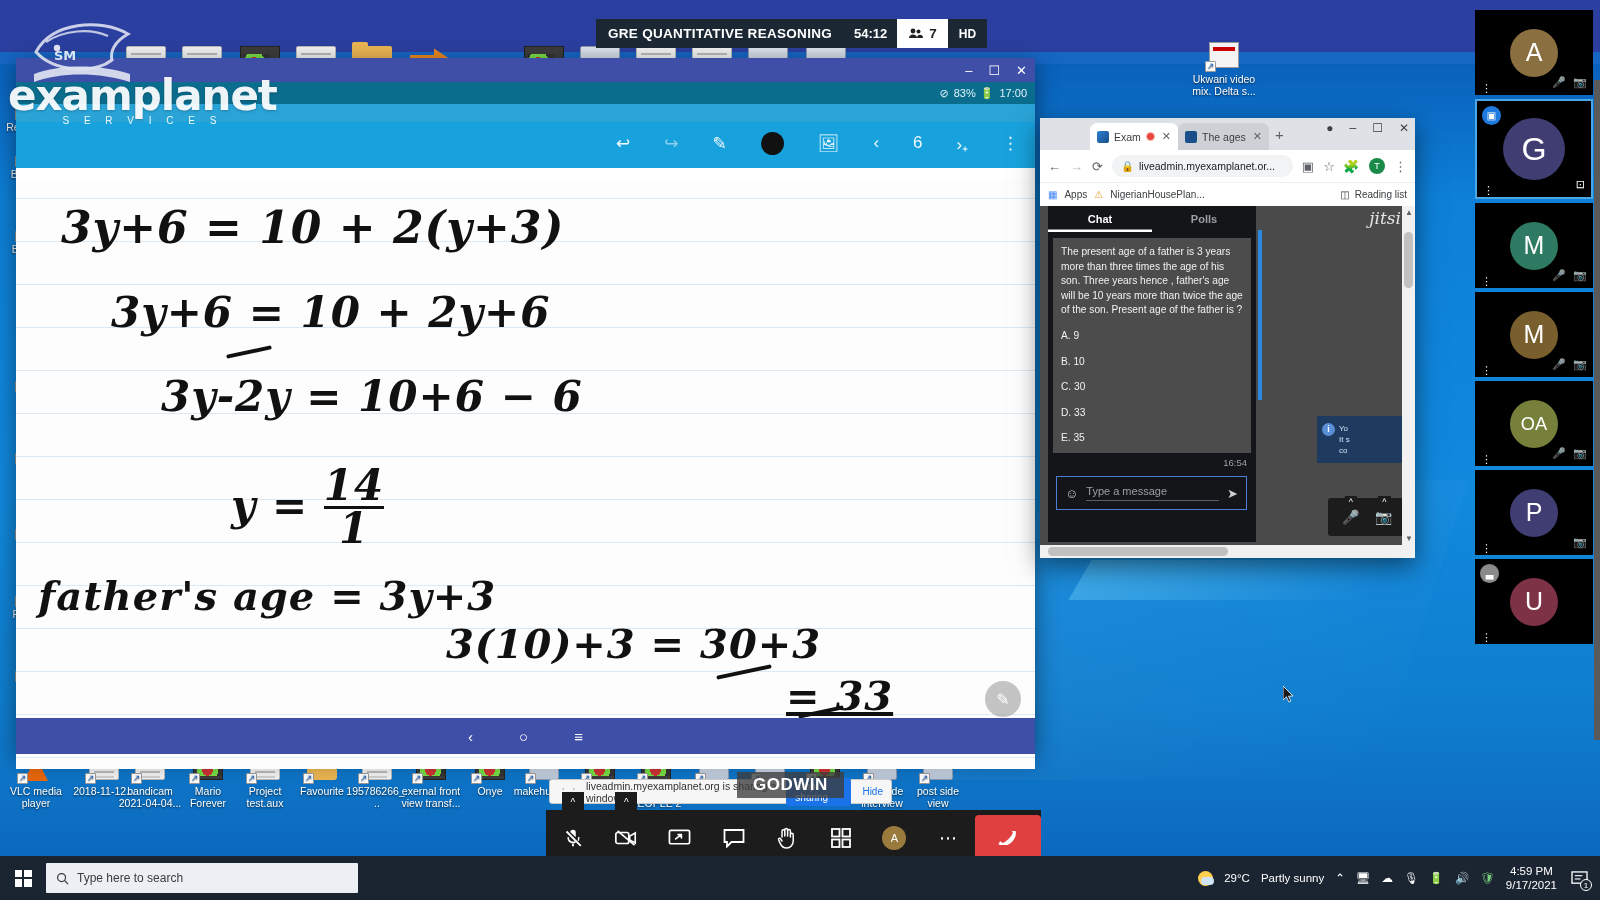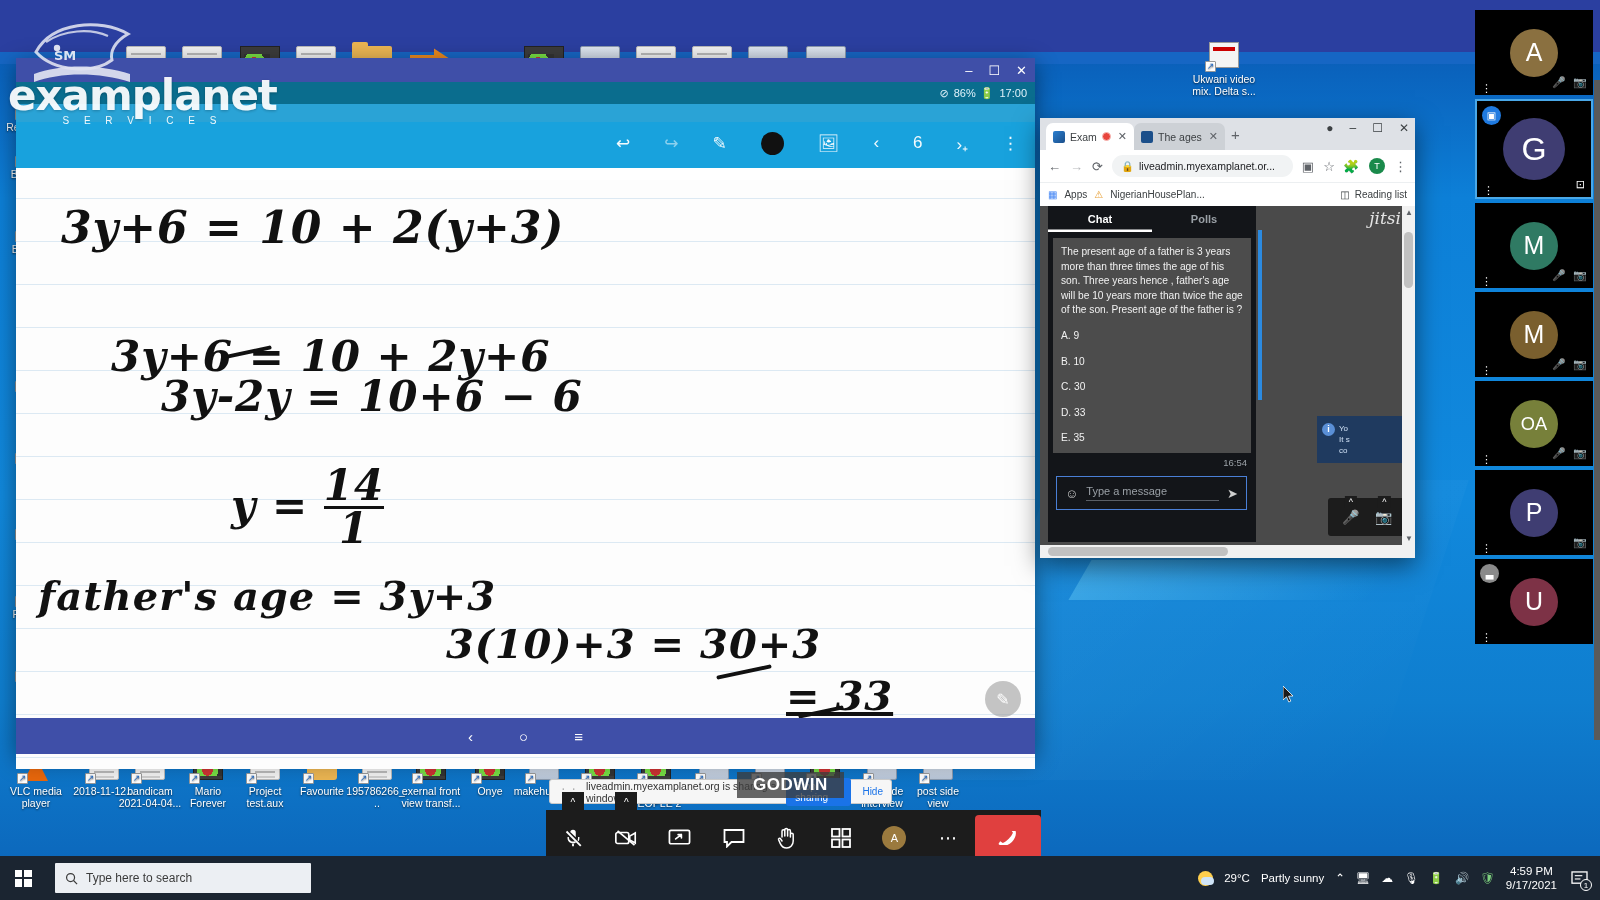--- a/index.html
+++ b/index.html
@@ -112,21 +112,21 @@
               font-family:"DejaVu Sans", sans-serif; text-shadow:0 1px 3px rgba(0,0,0,.25);}
   .wm .sub { font-size:10px; letter-spacing:6px; text-align:center; margin-top:1px; }
   .wm-fish { position:absolute; left:16px; top:-66px; width:120px; height:84px; opacity:.9;}
 
   
   .chrome { position:absolute; left:1040px; top:118px; width:375px; height:440px; z-index:22;
             background:#dee1e6; box-shadow:0 8px 24px rgba(0,0,0,.5); }
   .ch-tabstrip { height:32px; background:#dee1e6; display:flex; align-items:flex-end; padding-left:6px; position:relative;}
   .ch-tab { height:27px; display:flex; align-items:center; gap:5px; padding:0 7px; font-size:10.5px;
             border-radius:7px 7px 0 0; color:#3c4043; max-width:96px; overflow:hidden; white-space:nowrap; }
-  .ch-tab.active { background:#fff; }
+  .ch-tab.active { background:#fff;margin-left:44px; }
   .ch-tab.inactive { background:#cdd1d6; }
   .favicon { width:12px; height:12px; border-radius:2px; flex:none; }
   .ch-tab .x { font-size:11px; color:#5f6368; margin-left:2px; }
   .rec-dot { width:9px; height:9px; border-radius:50%; background:#e8453c; border:1.5px solid #f7b9b5; flex:none;}
   .ch-newtab { font-size:15px; color:#5f6368; margin-left:6px; align-self:center; }
   .ch-wincontrols { position:absolute; right:6px; top:3px; display:flex; gap:16px; color:#3c4043; font-size:12px; align-items:center;}
   .ch-toolbar { height:32px; background:#fff; display:flex; align-items:center; gap:9px; padding:0 8px; }
   .ch-nav { color:#5f6368; font-size:13px; }
   .ch-omni { flex:1; height:22px; background:#f1f3f4; border-radius:11px; display:flex; align-items:center;
              gap:5px; padding:0 9px; font-size:10.5px; color:#202124; overflow:hidden; white-space:nowrap; }
@@ -204,22 +204,22 @@
   .sb-hide { color:#1a73e8; font-size:10px; margin-left:4px; }
   .godwin-label { position:absolute; left:737px; top:772px; background:rgba(60,60,60,.78); color:#fff;
                   font-size:17px; font-weight:700; padding:3px 16px; z-index:39; letter-spacing:.5px; }
 
   
   .taskbar { position:absolute; left:0; right:0; bottom:0; height:44px; background:#1b2531;
              display:flex; align-items:center; z-index:50; }
   .tb-start { width:46px; height:44px; display:flex; align-items:center; justify-content:center; }
   .win-logo { width:17px; height:17px; display:grid; grid-template-columns:1fr 1fr; grid-gap:2px; }
   .win-logo i { background:#fff; display:block; }
-  .tb-search { width:256px; height:30px; background:#eceff3; border-radius:1px; display:flex;
-               align-items:center; gap:8px; padding:0 10px; font-size:12px; color:#3b3b3b;margin-left:9px; }
+  .tb-search { width:312px; height:30px; background:#eceff3; border-radius:1px; display:flex;
+               align-items:center; gap:8px; padding:0 10px; font-size:12px; color:#3b3b3b; }
   .tb-icons { display:flex; align-items:center; gap:11px; margin-left:14px; }
   .tb-ic { width:28px; height:30px; display:flex; align-items:center; justify-content:center; position:relative; }
   .tb-tray { margin-left:auto; display:flex; align-items:center; gap:11px; padding-right:10px;
              color:#fff; font-size:11.5px; }
   .tb-clock { text-align:center; line-height:14px; font-size:11.5px; color:#fff; }
   .tb-notif { width:22px; height:22px; position:relative; display:flex; align-items:center; justify-content:center;}
   .tb-notif .cnt { position:absolute; right:-2px; bottom:-2px; background:#1b2531; color:#fff;
                    border:1px solid #fff; border-radius:50%; width:12px; height:12px; font-size:8px;
                    display:flex; align-items:center; justify-content:center;}
   .edge { width:21px; height:21px; border-radius:50%;
@@ -451,30 +451,44 @@
     </div>
 
   <div class="dicon" style="left: 1186px; top: 40px; width: 76px;">
       <div class="glyph">
         <div class="sh-warn" style="position: absolute; inset: 2px;"></div>
         <span class="shortcut-badge">↗</span>
       </div>
       <span class="lbl">Ukwani video mix. Delta s...</span>
     </div>
 
+  <div class="meet-title-bar">
+    <div class="mt-name">GRE QUANTITATIVE REASONING</div>
+    <div class="mt-time">54:12</div>
+    <div class="mt-count">
+      <svg width="15" height="11" viewBox="0 0 15 11">
+        <circle cx="5" cy="3" r="2.4" fill="#222"></circle>
+          <circle cx="10.5" cy="3.4" r="2" fill="#222"></circle>
+        <path d="M1 10c0-2.3 1.8-3.6 4-3.6S9 7.7 9 10z" fill="#222"></path>
+        <path d="M9 10c0-2 1.3-3.2 3-3.2s3 1.2 3 3.2z" fill="#222"></path>
+      </svg>
+      <span>7</span>
+    </div>
+    <div class="mt-hd">HD</div>
+  </div>
 
   <div class="note-win">
     <div class="note-titlebar">
       <span class="win-btn">–</span>
       <span class="win-btn">☐</span>
       <span class="win-btn">✕</span>
     </div>
     <div class="note-sysbar">
       <span>⊘</span>
-      <span>86%</span>
+      <span>83%</span>
       <span>🔋</span>
       <span>17:00</span>
     </div>
 
     <div class="note-appbar">
       <div class="note-title-row">
         <span class="note-back">←</span>
         <span class="note-title">Untitled Note</span>
       </div>
     </div>
@@ -506,21 +520,21 @@
           <div class="rule" style="top: 319px;"></div>
           <div class="rule" style="top: 362px;"></div>
           <div class="rule" style="top: 405px;"></div>
           <div class="rule" style="top: 448px;"></div>
           <div class="rule" style="top: 491px;"></div>
           <div class="rule" style="top: 534px;"></div>
           <div class="rule" style="top: 577px;"></div>
         </div>
 
       <div class="hw" style="left:45px; top:22px; font-size:44px;text-align:center;">3y+6  =   10 + 2(y+3)</div>
-      <div class="hw" style="left:95px; top:108px; font-size:42px;margin-top:44px;">3y+6  =   10 + 2y+6</div>
+      <div class="hw" style="left:95px; top:108px; font-size:42px;">3y+6  =   10 + 2y+6</div>
       <div class="strike" style="left:210px; top:170px; width:46px;"></div>
       <div class="hw" style="left:145px; top:192px; font-size:42px;">3y-2y  =  10+6 − 6</div>
 
       <div class="hw" style="left:215px; top:288px; font-size:42px;">
         y =&nbsp;<span class="fr"><span class="num">14</span><span class="den">1</span></span>
       </div>
 
       <div class="hw" style="left:22px; top:392px; font-size:40px;">father's age  =  3y+3</div>
       <div class="hw" style="left:430px; top:440px; font-size:40px;">3(10)+3  =  30+3</div>
       <div class="hw" style="left:770px; top:492px; font-size:40px;text-decoration:underline;">= 33</div>

